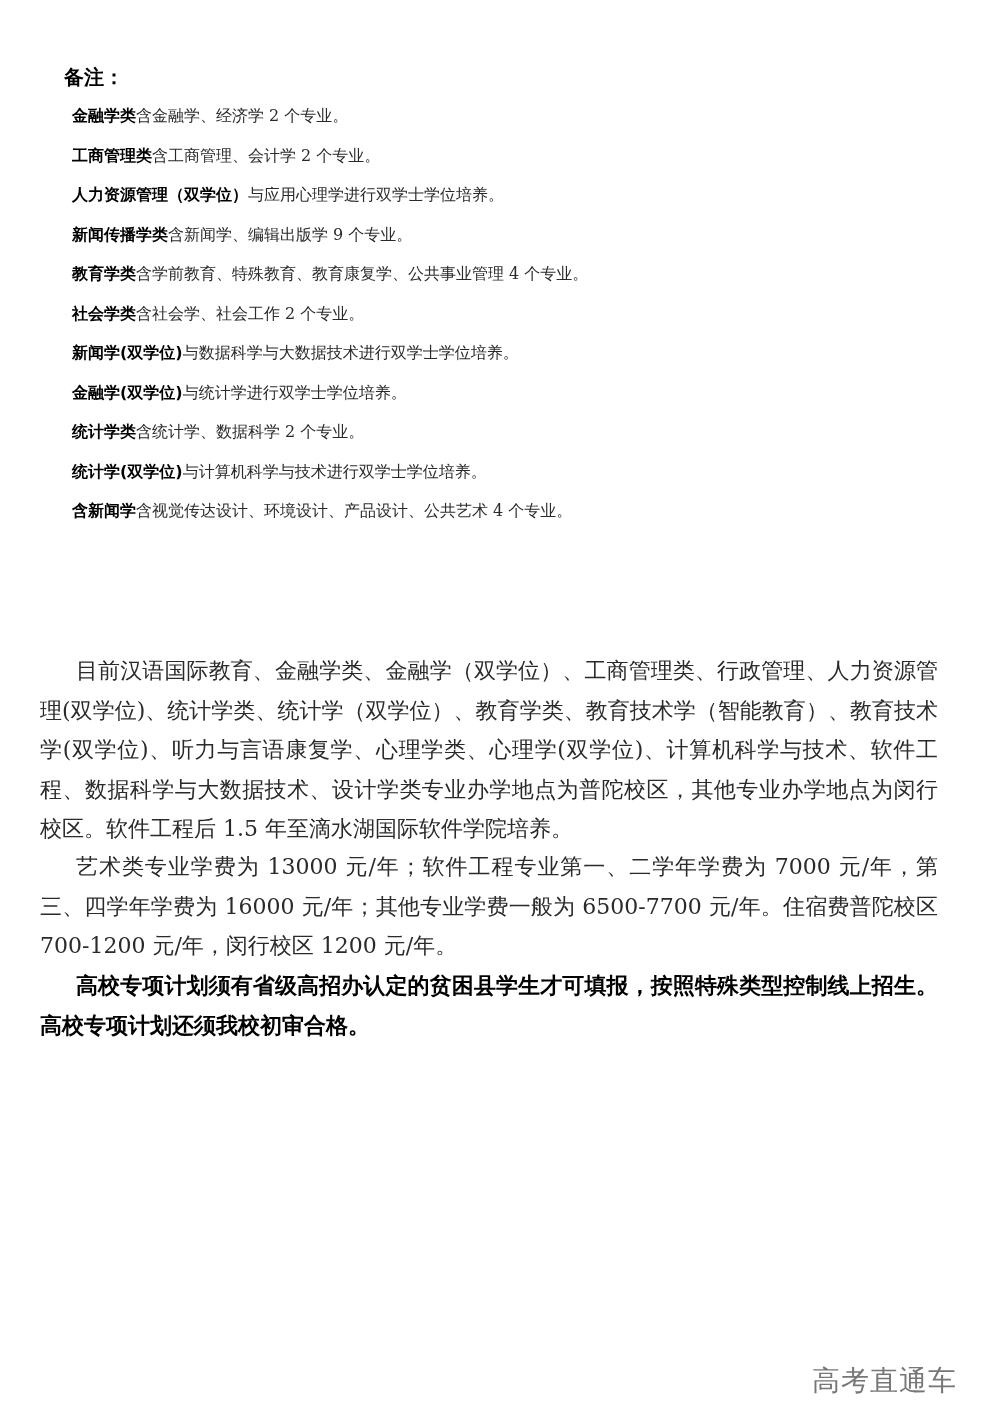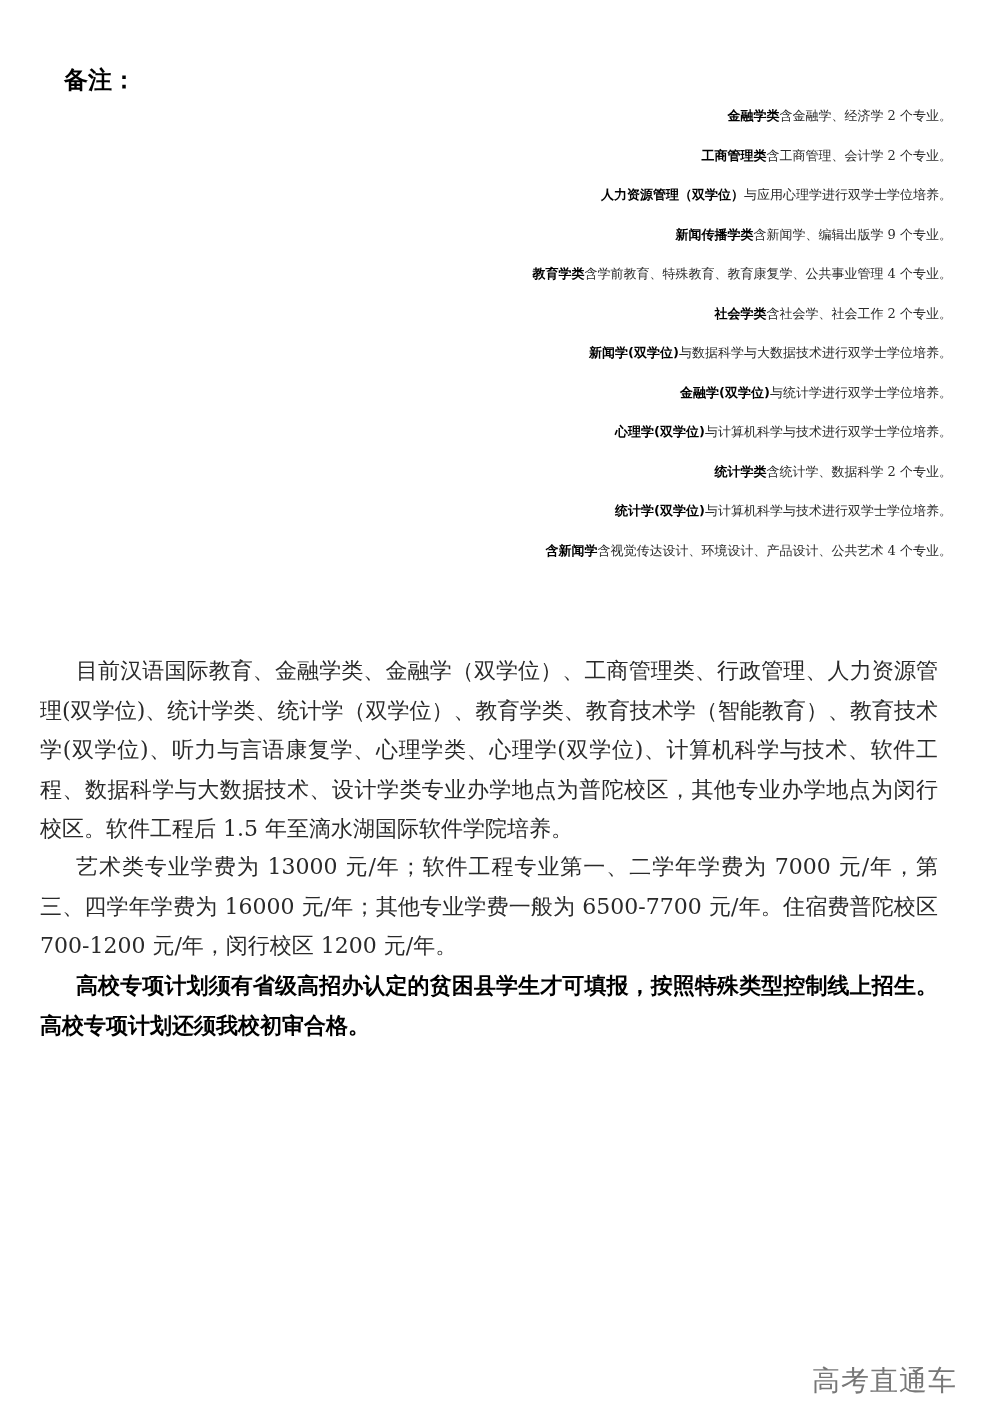--- a/index.html
+++ b/index.html
@@ -19,41 +19,40 @@
       position: absolute;
       left: 0;
       top: 0;
       width: 987px;
       height: 1413px;
     }
     .heading {
       position: absolute;
       left: 64px;
       top: 64px;
-      font-size: 24px;
+      font-size: 20px;
       font-weight: bold;
       font-family: "DejaVu Sans", "Liberation Sans", sans-serif;
       color: #000;
     }
     .notes {
       position: absolute;
       left: 72px;
       top: 101px;
       width: 880px;
       margin: 0;
       padding: 0;
       list-style: none;
     }
     .note {
       height: 39.5px;
       line-height: 30px;
-      font-size: 13px;
+      font-size: 16px;
       white-space: nowrap;
       color: #2a2a2a;
-      text-align: right;
     }
     .note .term {
       font-family: "DejaVu Sans", "Liberation Sans", sans-serif;
       font-weight: bold;
       color: #000;
     }
     .para {
       position: absolute;
       left: 40px;
       width: 898px;
@@ -90,21 +89,20 @@
 
   <ul class="notes">
     <li class="note"><span class="term">金融学类</span><span>含金融学、经济学 2 个专业。</span></li>
     <li class="note"><span class="term">工商管理类</span><span>含工商管理、会计学 2 个专业。</span></li>
     <li class="note"><span class="term">人力资源管理（双学位）</span><span>与应用心理学进行双学士学位培养。</span></li>
     <li class="note"><span class="term">新闻传播学类</span><span>含新闻学、编辑出版学 9 个专业。</span></li>
     <li class="note"><span class="term">教育学类</span><span>含学前教育、特殊教育、教育康复学、公共事业管理 4 个专业。</span></li>
     <li class="note"><span class="term">社会学类</span><span>含社会学、社会工作 2 个专业。</span></li>
     <li class="note"><span class="term">新闻学(双学位)</span><span>与数据科学与大数据技术进行双学士学位培养。</span></li>
     <li class="note"><span class="term">金融学(双学位)</span><span>与统计学进行双学士学位培养。</span></li>
-    <li class="note"><span class="term">心理学(双学位)</span><span>与计算机科学与技术进行双学士学位培养。</span></li>
     <li class="note"><span class="term">统计学类</span><span>含统计学、数据科学 2 个专业。</span></li>
     <li class="note"><span class="term">统计学(双学位)</span><span>与计算机科学与技术进行双学士学位培养。</span></li>
     <li class="note"><span class="term">含新闻学</span><span>含视觉传达设计、环境设计、产品设计、公共艺术 4 个专业。</span></li>
   </ul>
 
   <p class="para p1">目前汉语国际教育、金融学类、金融学（双学位）、工商管理类、行政管理、人力资源管理(双学位)、统计学类、统计学（双学位）、教育学类、教育技术学（智能教育）、教育技术学(双学位)、听力与言语康复学、心理学类、心理学(双学位)、计算机科学与技术、软件工程、数据科学与大数据技术、设计学类专业办学地点为普陀校区，其他专业办学地点为闵行校区。软件工程后 1.5 年至滴水湖国际软件学院培养。</p>
   <p class="para p2">艺术类专业学费为 13000 元/年；软件工程专业第一、二学年学费为 7000 元/年，第三、四学年学费为 16000 元/年；其他专业学费一般为 6500-7700 元/年。住宿费普陀校区 700-1200 元/年，闵行校区 1200 元/年。</p>
   <p class="para p3">高校专项计划须有省级高招办认定的贫困县学生才可填报，按照特殊类型控制线上招生。高校专项计划还须我校初审合格。</p>
 
   <div class="watermark">高考直通车</div>

